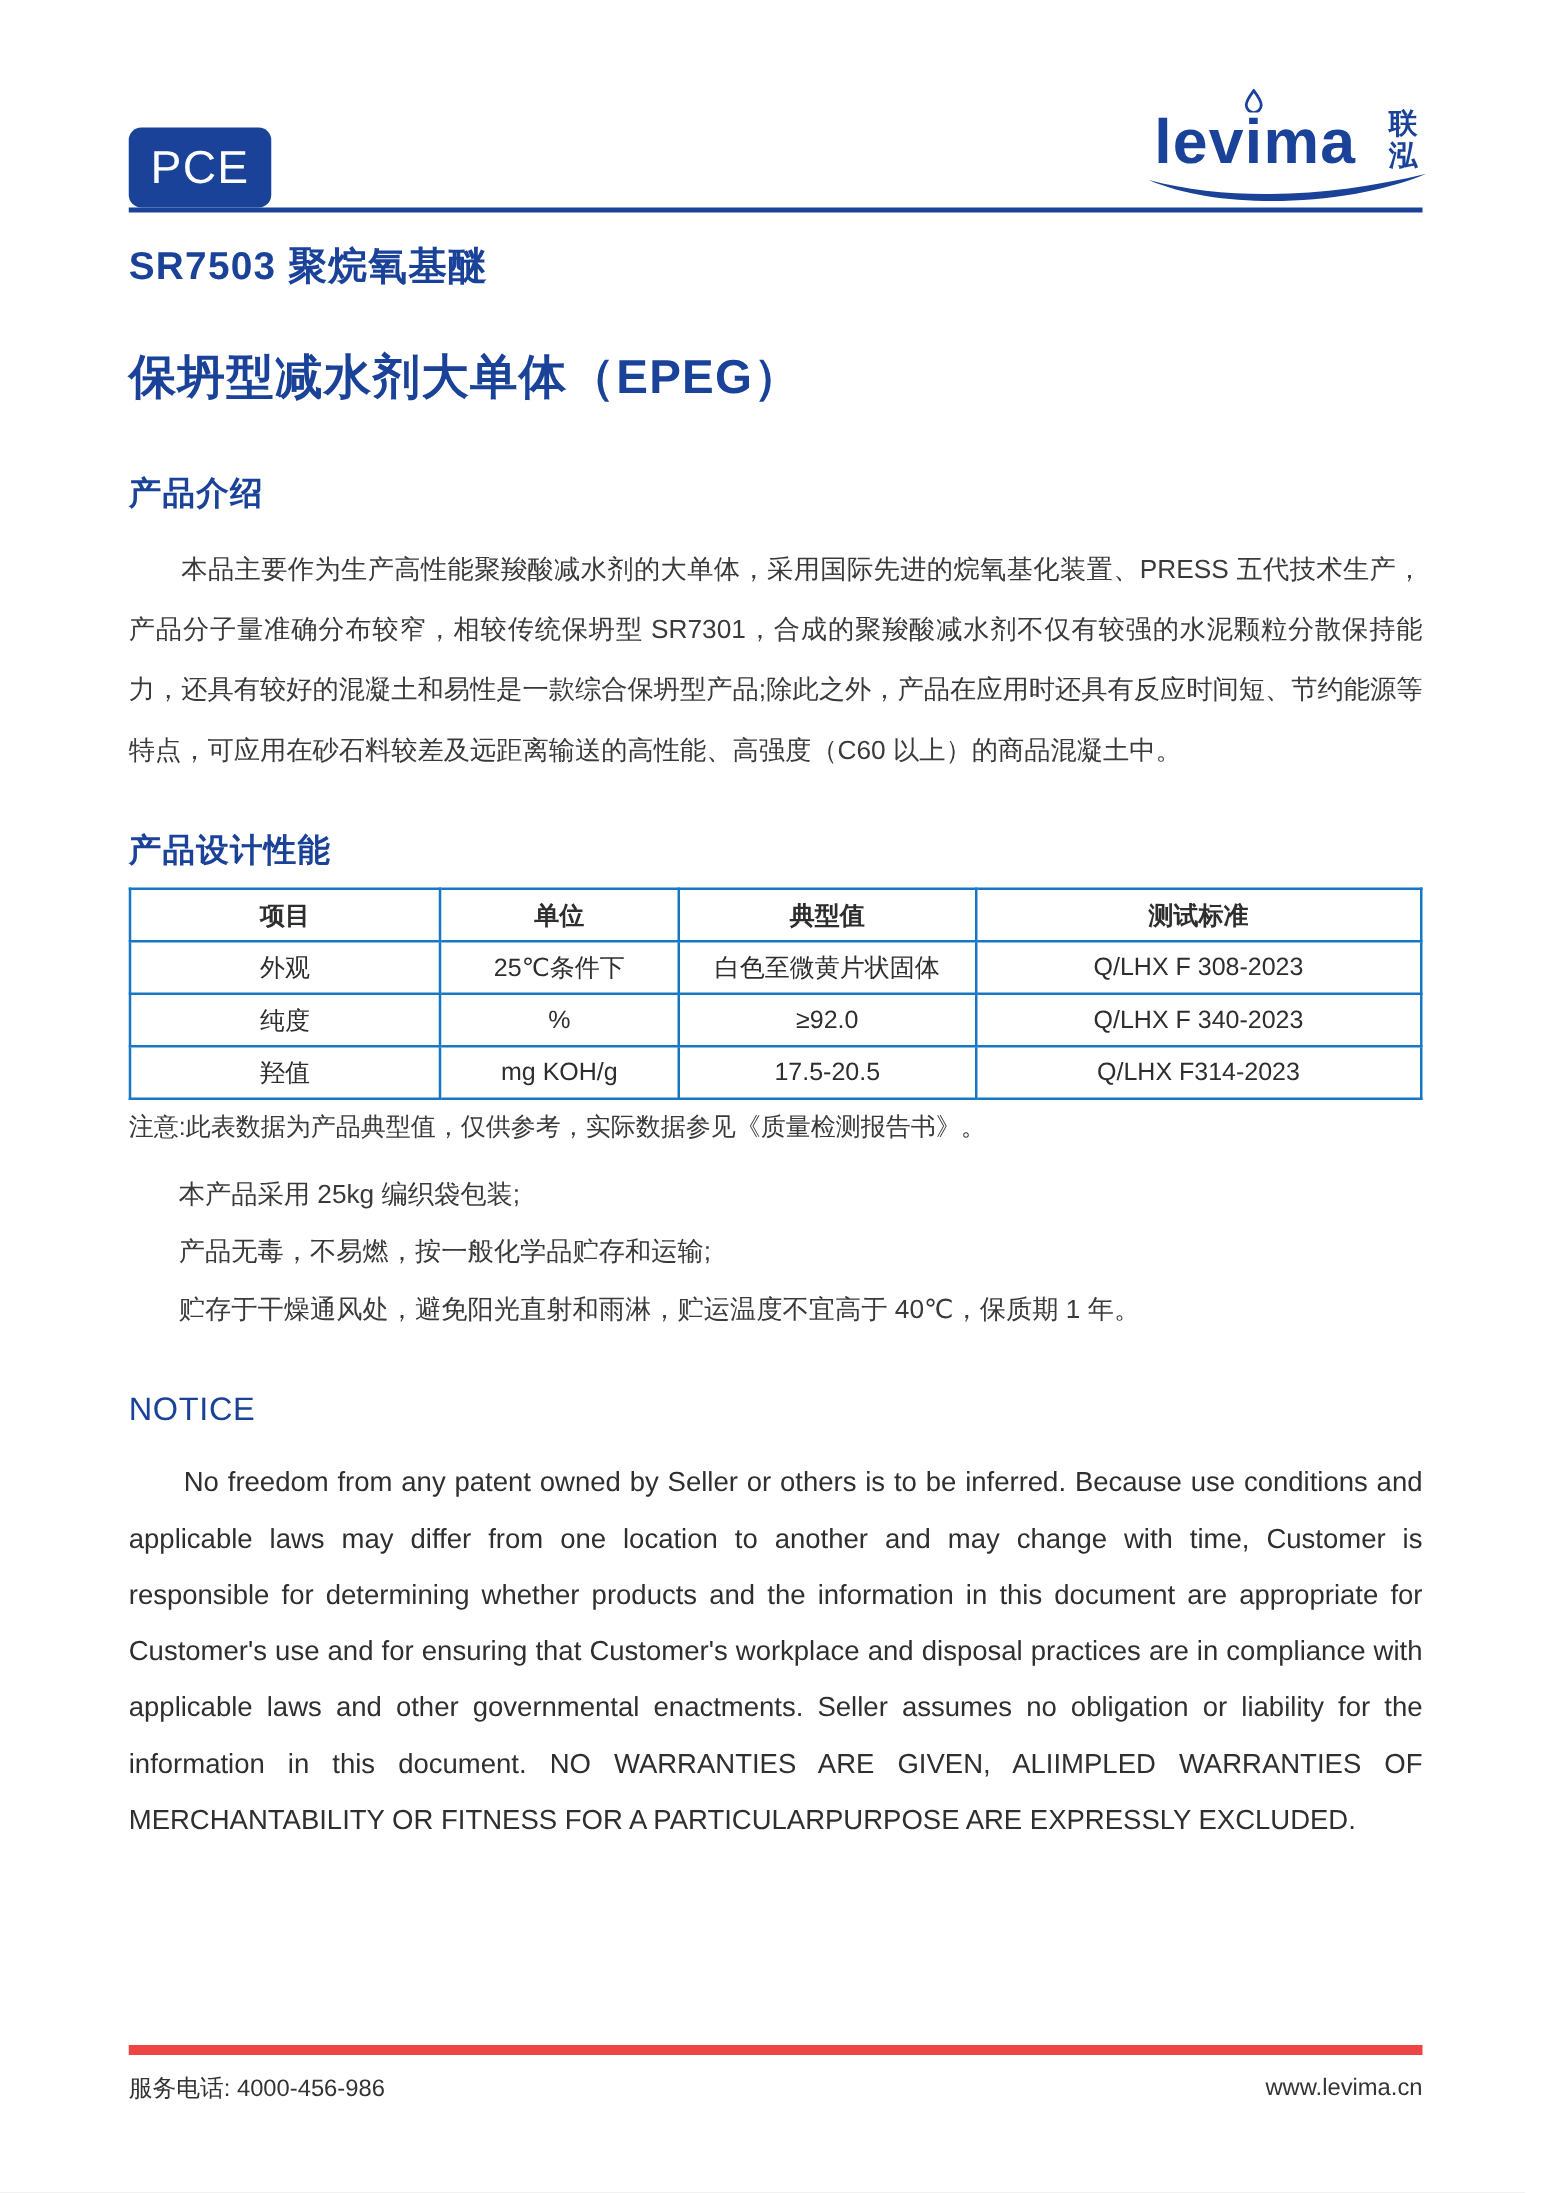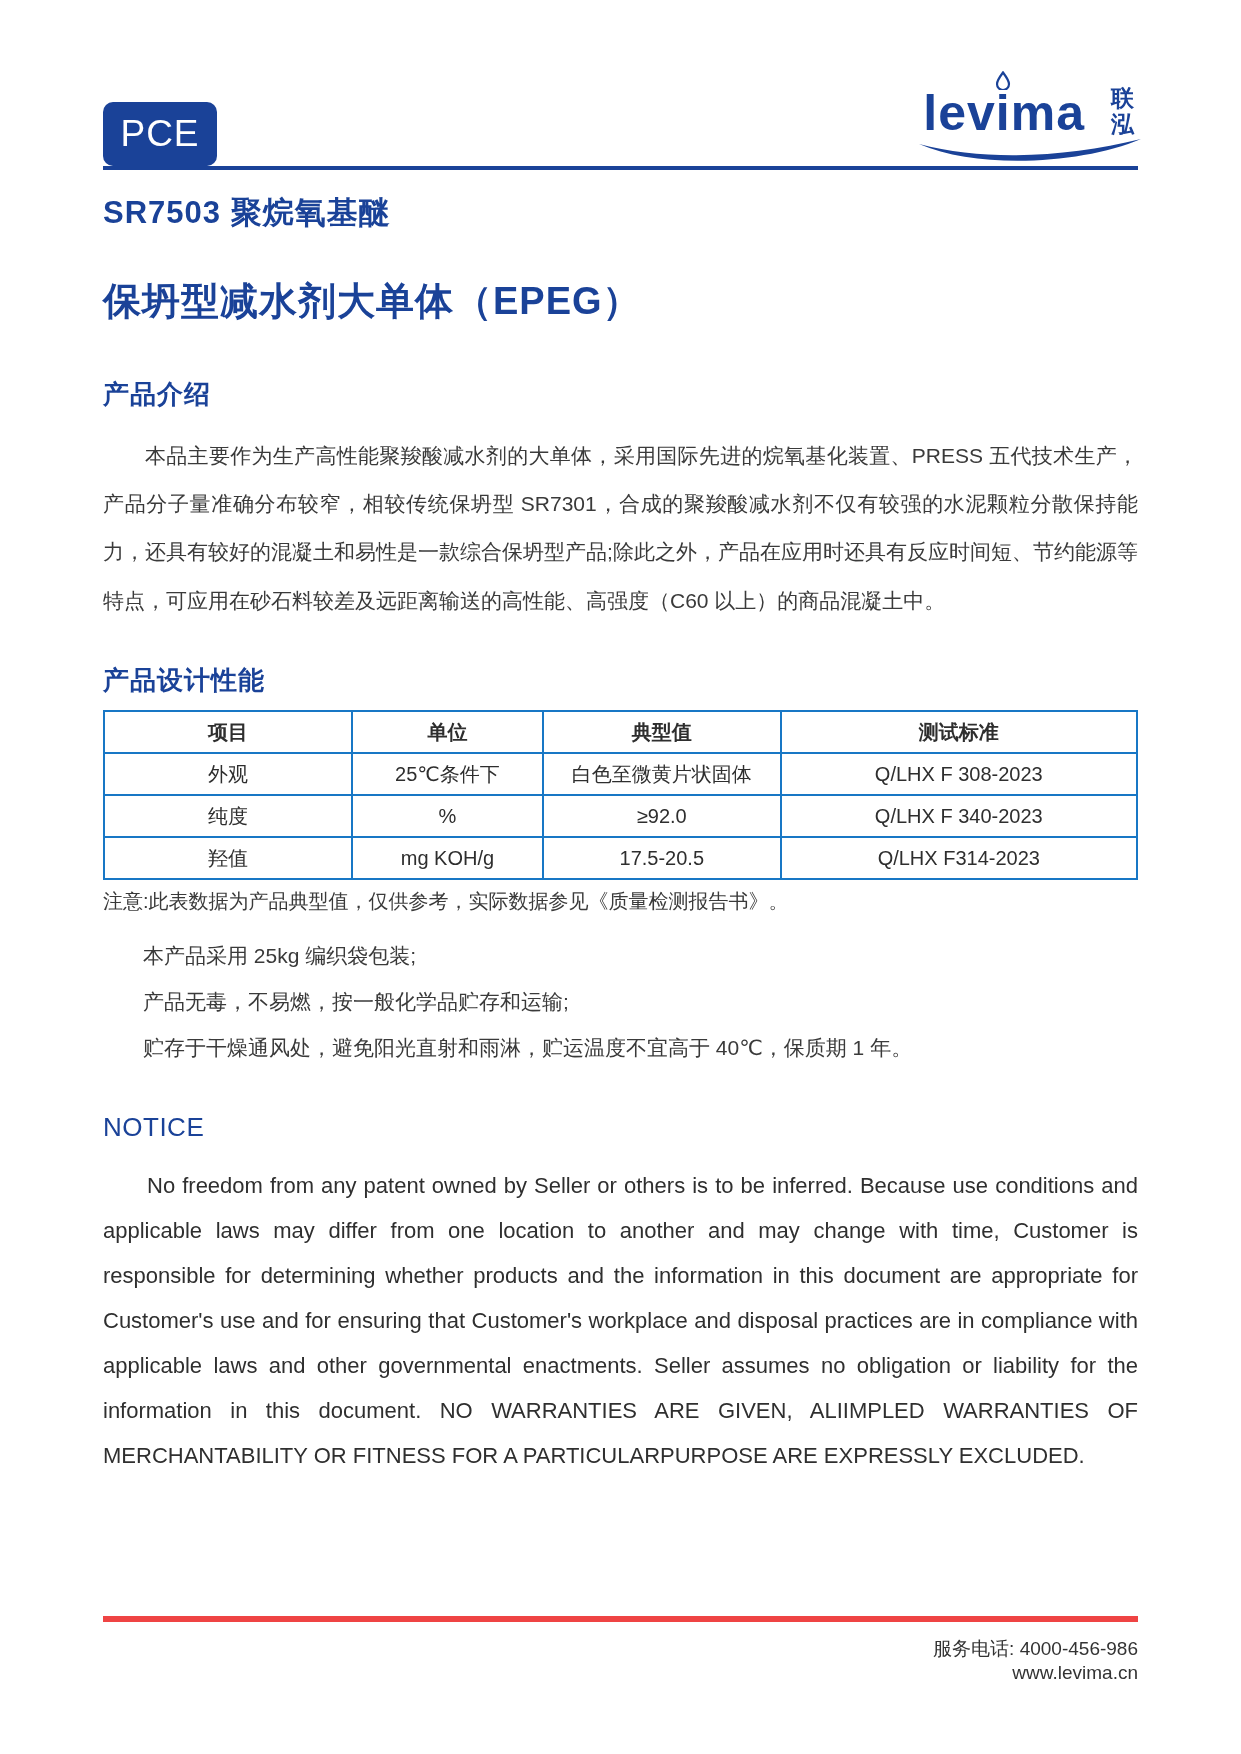--- a/index.html
+++ b/index.html
@@ -58,23 +58,23 @@
   .pack-line { margin:0 0 0 40px; font-size:21px; line-height:2.2; color:#3a3a3a; }
   .pack-line.first { margin-top:18px; }
   
   .notice-heading { margin-top:40px; font-size:26px; font-weight:normal; color:#1a4298; letter-spacing:0.5px; }
   .notice-body {
     margin-top:20px; font-size:22px; line-height:2.05; text-align:justify;
     text-indent:2em; color:#2f2f2f;
   }
   
   .footer {
-    margin-top:auto; border-top:6px solid #ef4444; padding-top:14px;
-    display:flex; justify-content:space-between; align-items:flex-end;
-    font-size:19px; color:#333333;flex-direction:column;
+    margin-top:auto; border-top:8px solid #ef4444; padding-top:14px;
+    display:flex; justify-content:space-between; align-items:center;
+    font-size:19px; color:#333333;
   }
 </style>
 </head>
 <body>
 
 <div class="page">
 
   <div class="header">
     <div class="badge">PCE</div>
     <div class="logo">

